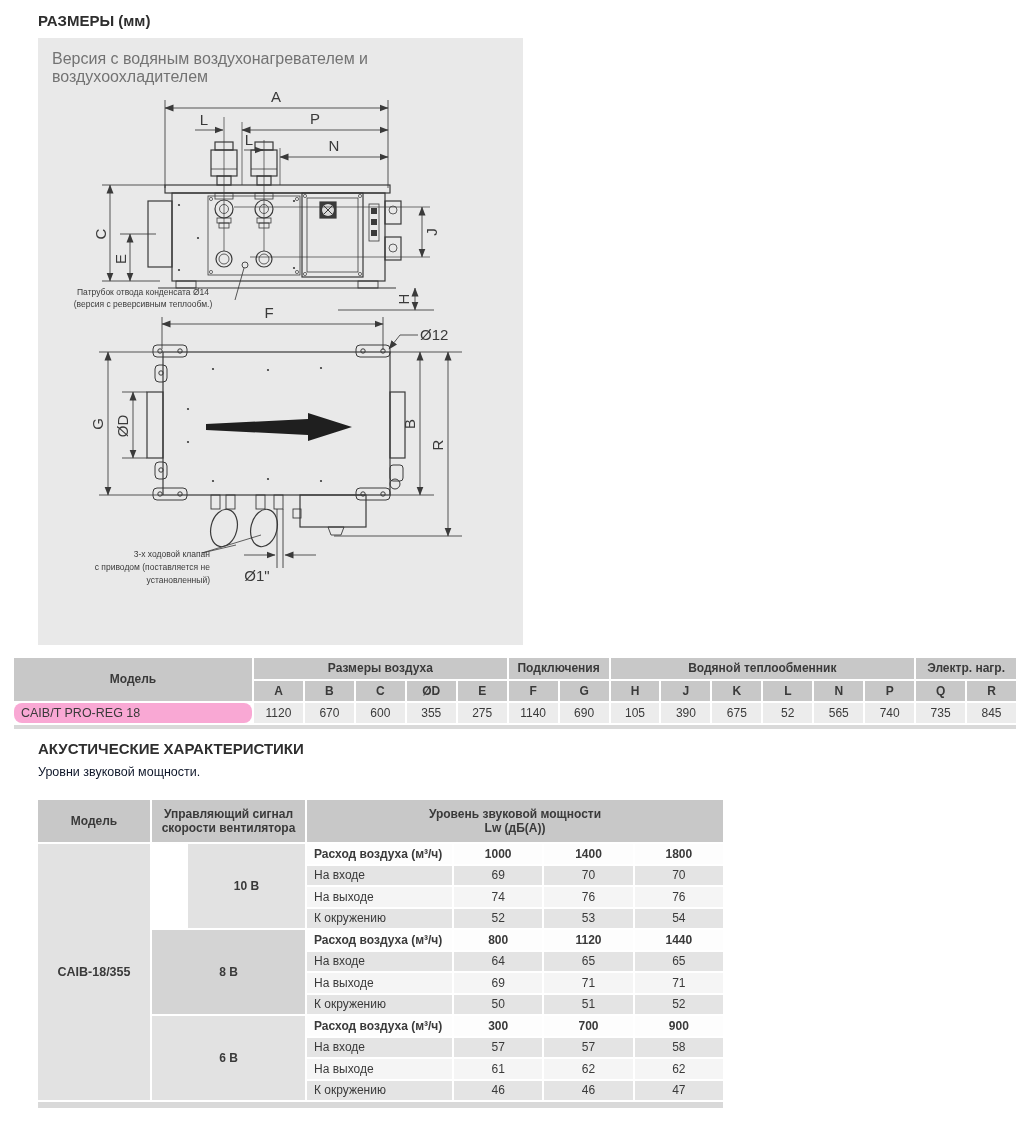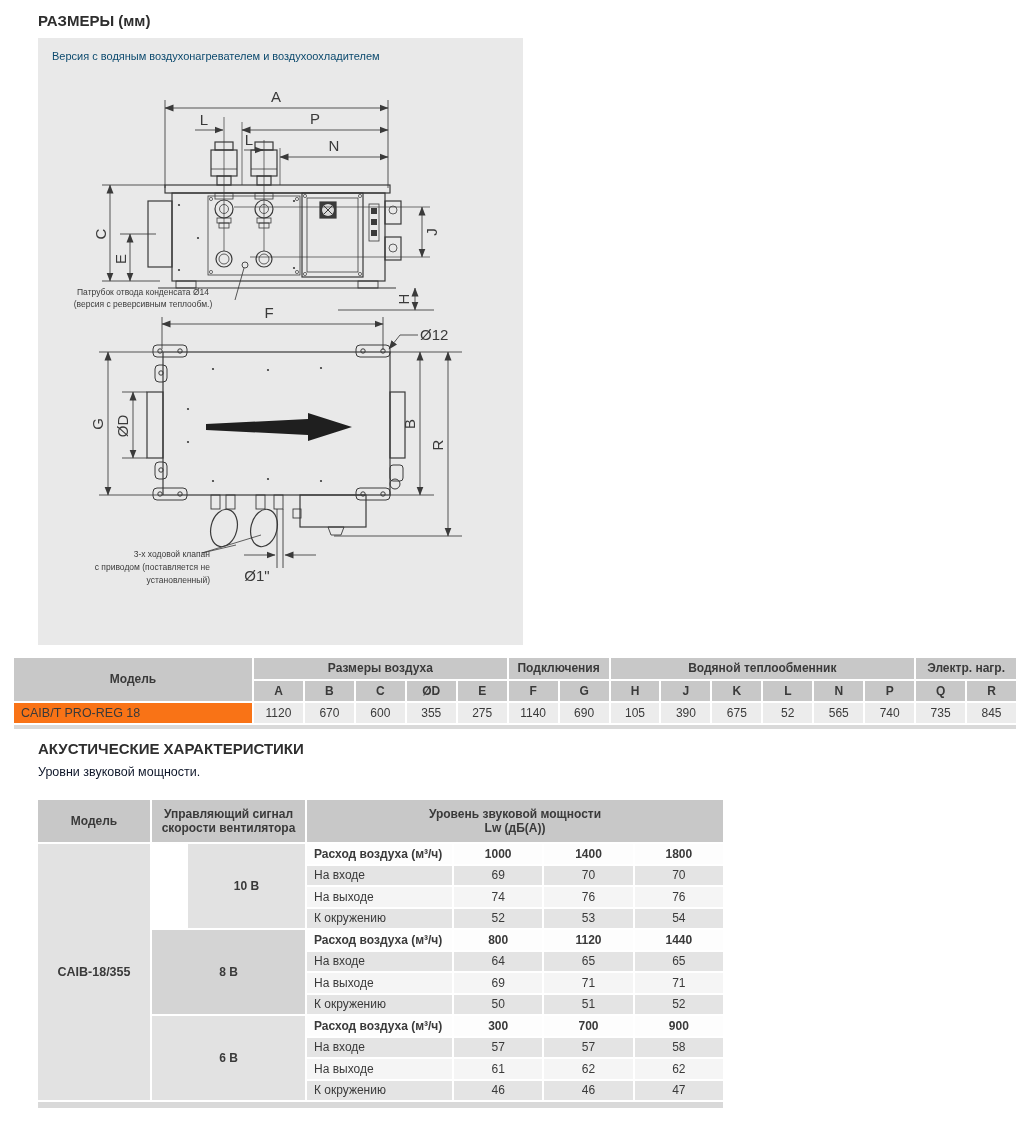--- a/index.html
+++ b/index.html
@@ -1,41 +1,41 @@
 <!DOCTYPE html>
 <html><head>
 <meta charset="utf-8">
 <style>
   html,body{margin:0;padding:0;background:#fff;}
   body{width:1030px;height:1121px;position:relative;font-family:"Liberation Sans",sans-serif;color:#3a3a3a;}
   .abs{position:absolute;}
   .h1{font-size:15px;font-weight:bold;color:#2e2e2e;}
   .sub{font-size:12.5px;color:#0f172a;}
   .figbox{left:38px;top:38px;width:485px;height:607px;background:#e9e9e9;}
-  .figcap{left:14px;top:12px;font-size:11px;color:#0c4a6e;position:absolute;}
+  .figcap{left:14px;top:12px;font-size:16px;color:#737373;position:absolute;}
   svg text{font-family:"Liberation Sans",sans-serif;fill:#3a3a3a;}
   .dimtxt{font-size:15px;}
   .notetxt{font-size:8.5px;}
 
   .dimtab{left:14px;top:658px;width:1002px;display:grid;
     grid-template-columns:238px repeat(15,1fr);grid-template-rows:21px 20px 20px;gap:2px;background:#fff;}
   .actab{left:38px;top:800px;width:685px;display:grid;
     grid-template-columns:112px 153px 145px 1fr 1fr 1fr;grid-template-rows:42px repeat(12,19.5px);gap:2px;background:#fff;}
   .cell{display:flex;align-items:center;justify-content:center;font-size:12px;color:#3a3a3a;text-align:center;line-height:1.2;}
   .hd{background:#c8c8c8;font-weight:bold;}
   .hd2{background:#c8c8c8;font-weight:bold;flex-direction:column;}
   .dv{background:#ececec;}
   .lab{justify-content:flex-start;padding-left:7px;text-align:left;}
   .bold{font-weight:bold;}
   .white{background:#fdfdfd;}
   .lite{background:#f5f5f5;}
   .shade{background:#e4e4e4;}
   .leftcol{background:#e2e2e2;font-weight:bold;}
   .sig8{background:#d4d4d4;}
-  .name{background:#f97316;font-size:12.5px;}
+  .name{background:#f9a8d4;font-size:12.5px;border-radius:8px;}
   .bar{background:#d9d9d9;}
 </style>
 </head>
 <body>
 
 <div class="abs h1" style="left:38px;top:12px;">РАЗМЕРЫ (мм)</div>
 
 <div class="abs figbox">
   <div class="figcap">Версия с водяным воздухонагревателем и воздухоохладителем</div>
 

